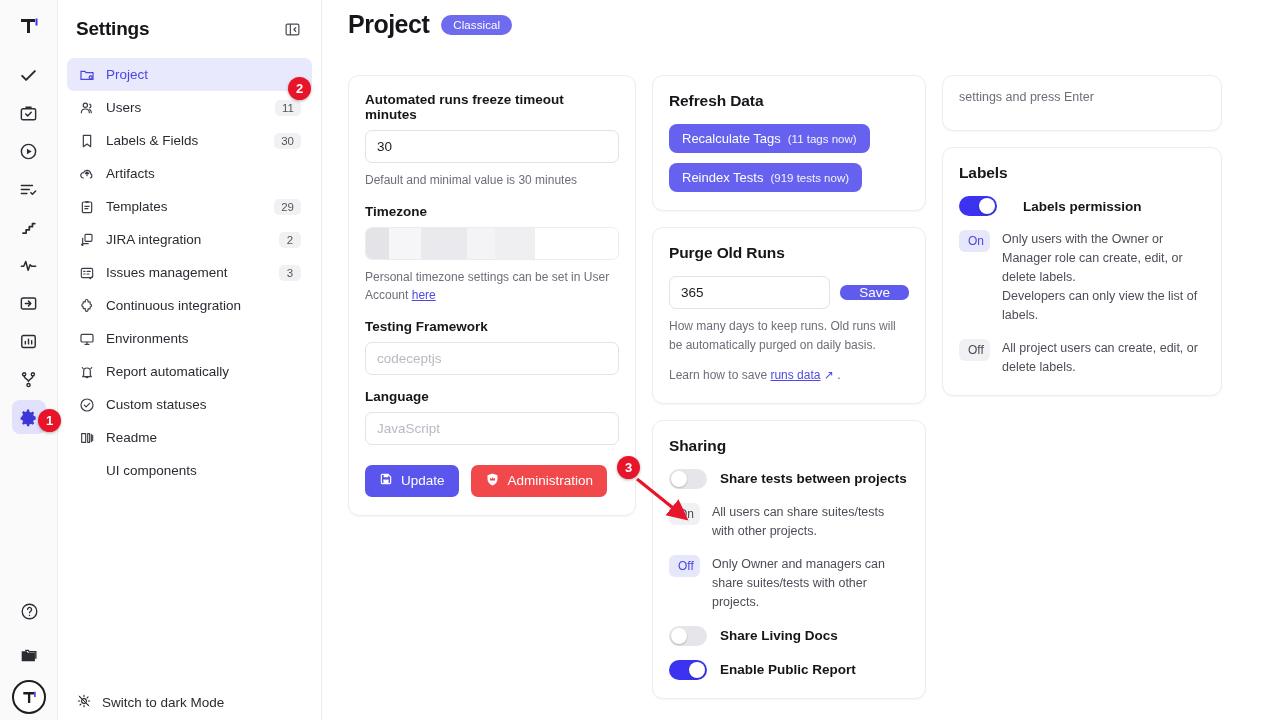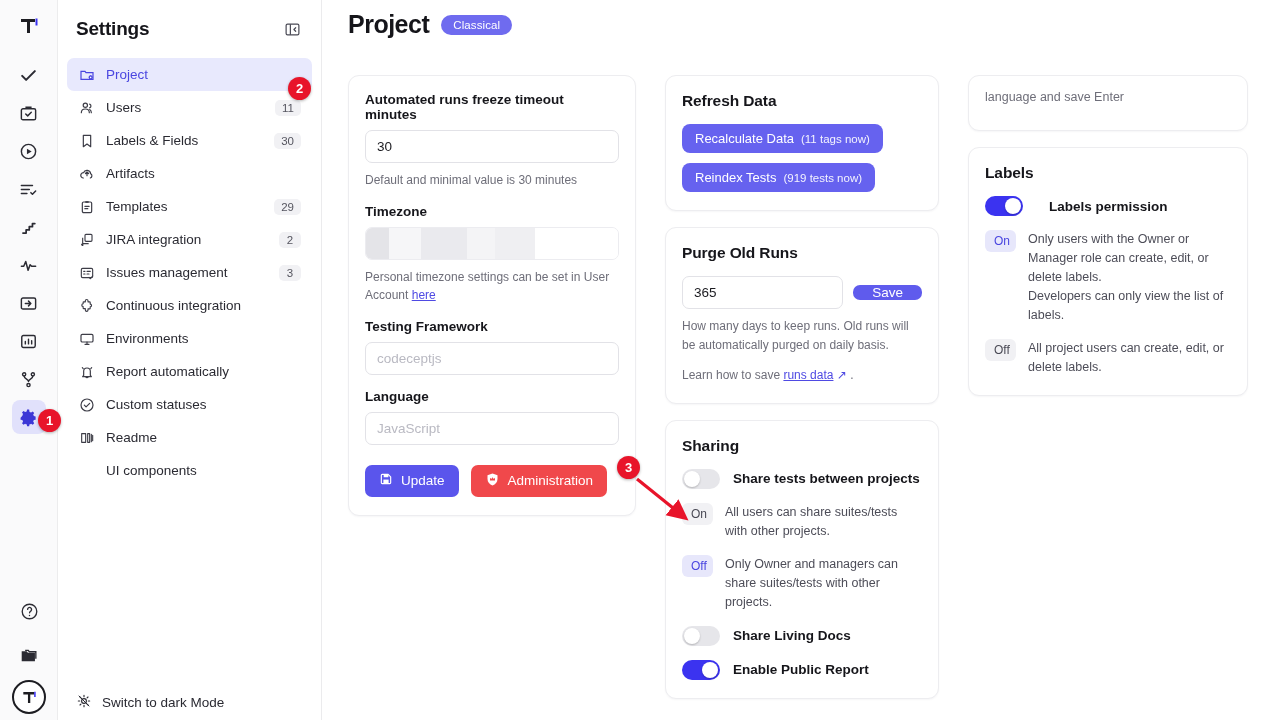--- a/index.html
+++ b/index.html
@@ -73,21 +73,21 @@
 
   
   .main { flex: 1 1 auto; height: 720px; position: relative; overflow: hidden; background:#fff; }
   .page-head { padding: 10px 0 0 26px; display:flex; align-items:center; gap:12px; }
   .page-title { font-size: 25px; font-weight: 700; letter-spacing:-.5px; color:#15151a; }
   .pill {
     background: #6f6bef; color:#fff; font-size: 11.5px; font-weight:500;
     border-radius: 999px; padding: 4px 12px; letter-spacing:.1px;
   }
 
-  .cols { display:flex; gap: 29px; padding: 36px 14px 0 26px; align-items:flex-start; }
+  .cols { display:flex; gap: 16px; padding: 36px 14px 0 26px; align-items:flex-start; }
   .col { display:flex; flex-direction:column; gap: 16px; }
   .col-a { width: 288px; flex:0 0 288px; }
   .col-b { width: 274px; flex:0 0 274px; }
   .col-c { width: 280px; flex:0 0 280px; }
 
   .card {
     background:#fff; border: 1px solid #ededf0; border-radius: 11px;
     padding: 16px 16px 18px 16px;
     box-shadow: 0 1px 2px rgba(16,16,40,.04);
   }
@@ -485,21 +485,21 @@
               <span>Administration</span>
             </button>
           </div>
         </div>
       </div>
 
       <div class="col col-b">
         <div class="card">
           <div class="card-title">Refresh Data</div>
           <button class="btn-tag">
-            <span>Recalculate Data</span>
+            <span>Recalculate Tags</span>
             <span class="sub">(11 tags now)</span>
           </button>
           <br>
           <button class="btn-tag" style="margin-bottom:0">
             <span>Reindex Tests</span>
             <span class="sub">(919 tests now)</span>
           </button>
         </div>
 
         <div class="card">
@@ -547,21 +547,21 @@
             <div class="toggle on">
                 <div class="knob"></div>
               </div>
             <div class="toggle-label">Enable Public Report</div>
           </div>
         </div>
       </div>
 
       <div class="col col-c">
         <div class="card" style="padding:0;height:56px;display:flex;align-items:flex-start;">
-          <div style="padding:14px 16px;font-size:12.5px;color:#6e6e79;">language and save Enter</div>
+          <div style="padding:14px 16px;font-size:12.5px;color:#6e6e79;">settings and press Enter</div>
         </div>
 
         <div class="card">
           <div class="card-title">Labels</div>
           <div class="toggle-row" style="margin-top:2px;gap:26px">
             <div class="toggle on">
                 <div class="knob"></div>
               </div>
             <div class="toggle-label">Labels permission</div>
           </div>

